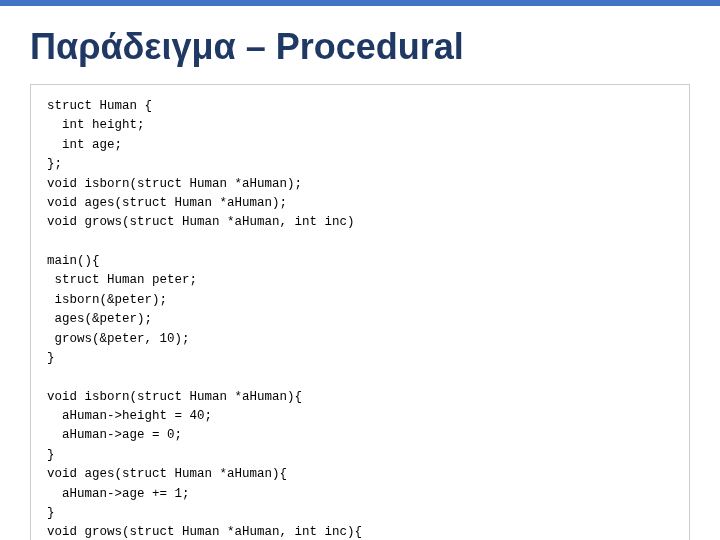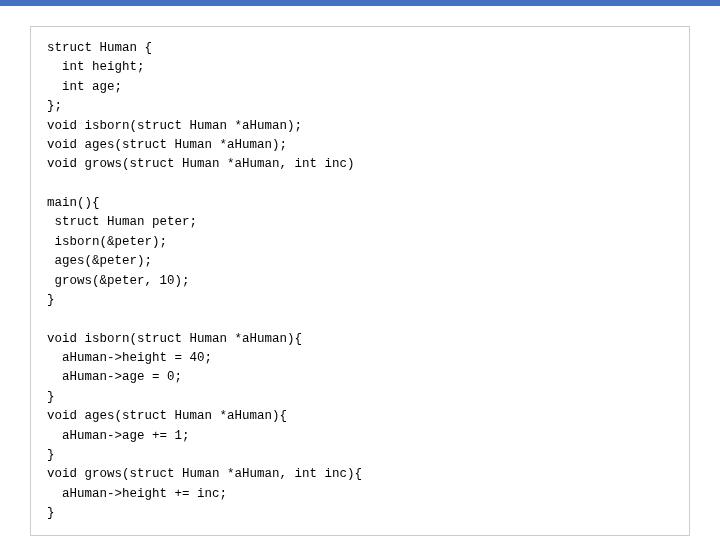--- a/index.html
+++ b/index.html
@@ -47,20 +47,21 @@
       color: #000000;
       white-space: pre;
     }
   </style>
 </head>
 <body>
 
 <div class="top-bar"></div>
 
 <div class="slide-container">
+  <h1 class="slide-title">Παράδειγμα – Procedural</h1>
   <div class="code-box">struct Human {
   int height;
   int age;
 };
 void isborn(struct Human *aHuman);
 void ages(struct Human *aHuman);
 void grows(struct Human *aHuman, int inc)
 
 main(){
  struct Human peter;

